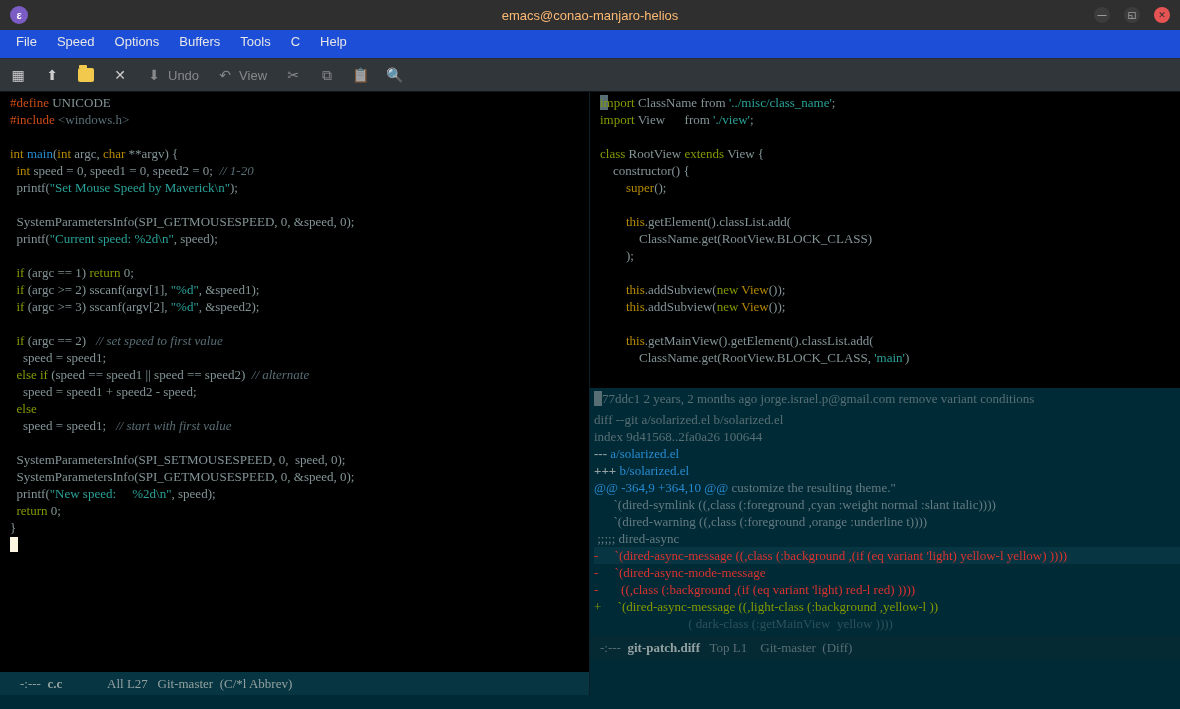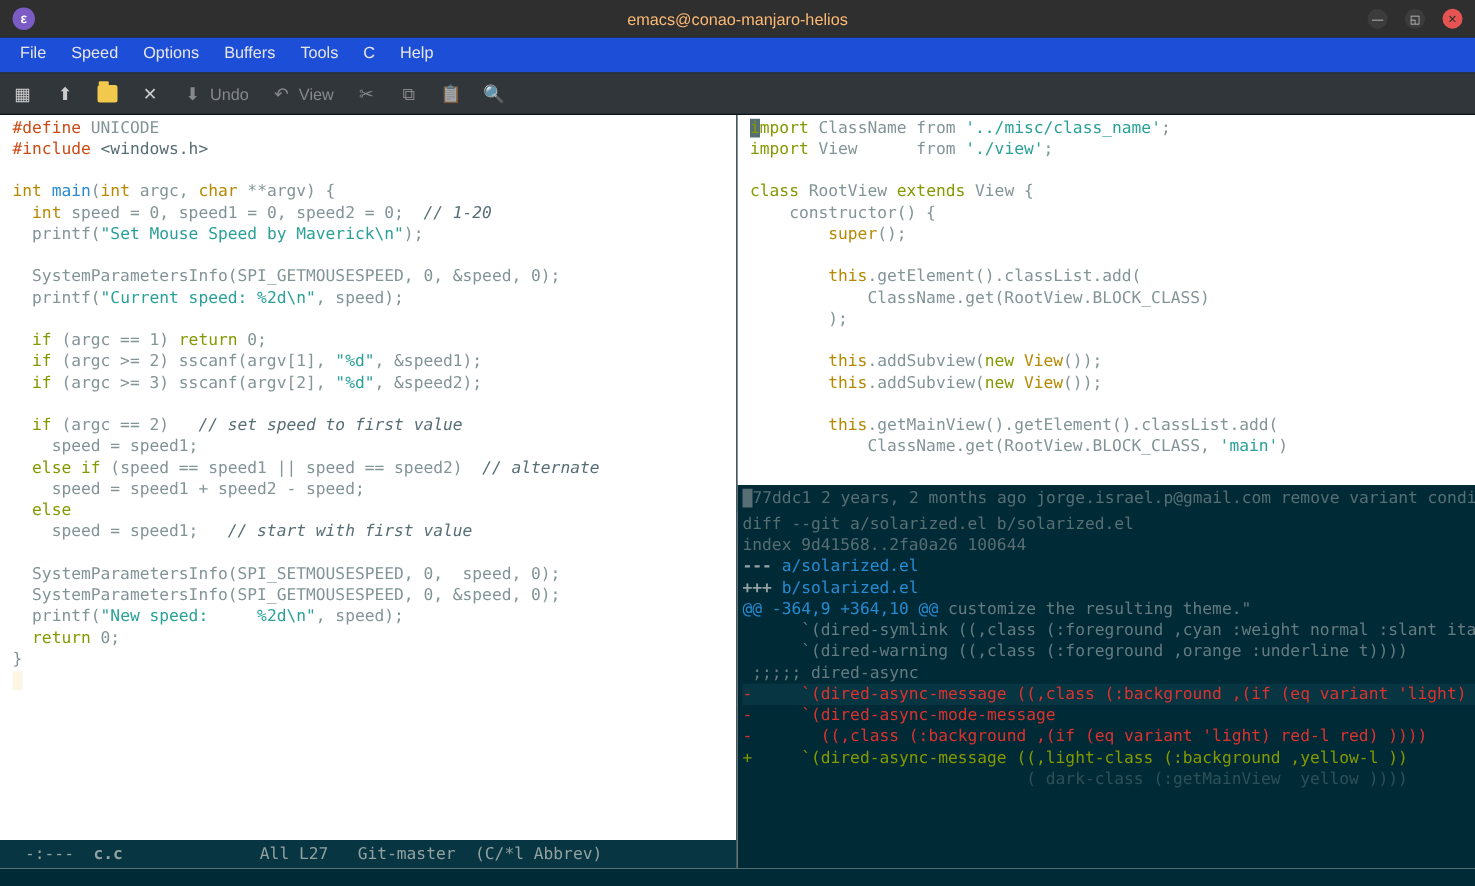--- a/index.html
+++ b/index.html
@@ -84,23 +84,24 @@
     border-bottom: 1px solid #0e1419;
   }
   .toolbar .tbtn { display:flex; align-items:center; gap:6px; cursor:pointer; color:#ccc; }
   .toolbar .tbtn .icon { width:16px; height:16px; display:inline-flex; align-items:center; justify-content:center; font-size:14px; }
   .toolbar .tbtn.disabled { opacity:0.55; }
 
   
   .editor {
     flex: 1;
     display: flex;
-    background: #ffffff;
+    background: #000000;
     line-height: 17px;
     overflow:hidden;
+    font-family:Liberation Serif, serif;
   }
   .pane {
     position:relative;
     overflow:hidden;
   }
   .pane.left { width: 590px; border-right: 1px solid #0a2028;}
   .pane.right { flex:1; display:flex; flex-direction:column;}
   .subpane { position:relative; overflow:hidden; }
   .subpane.top { height: 296px; }
   .subpane.bottom { flex:1; background:#002b36; }
@@ -304,19 +305,20 @@
 <span class="diff-filestrong"><span>--- </span><span class="diff-file">a/solarized.el</span></span>
 <span class="diff-filestrong"><span>+++ </span><span class="diff-file">b/solarized.el</span></span>
 <span class="diff-hunk">@@ -364,9 +364,10 @@</span><span class="diff-hunk-ctx"> customize the resulting theme."</span>
 <span class="diff-hunk-ctx">      `(dired-symlink ((,class (:foreground ,cyan :weight normal :slant italic))))</span>
 <span class="diff-hunk-ctx">      `(dired-warning ((,class (:foreground ,orange :underline t))))</span>
 <span class="diff-hunk-ctx"> ;;;;; dired-async</span>
 <span class="sel-line" style="display:block;"><span class="diff-del">-     `(dired-async-message ((,class (:background ,(if (eq variant 'light) yellow-l yellow) ))))</span></span><span class="diff-del">-     `(dired-async-mode-message</span>
 <span class="diff-del">-       ((,class (:background ,(if (eq variant 'light) red-l red) ))))</span>
 <span class="diff-add">+     `(dired-async-message ((,light-class (:background ,yellow-l ))</span>
 <span class="diff-hunk-ctx" style="opacity:.45;">                             ( dark-class (:getMainView  yellow ))))</span></div>
+      <div class="modeline inactive"><span>-:---  </span><span class="fname">git-patch.diff</span><span>   Top L1    Git-master  (Diff)</span></div>
     </div>
 
   </div>
 
 </div>
 
 <div class="pane-bottom-spacer" style="background:#002b36;height:14px;"></div>
 
 </body></html>

